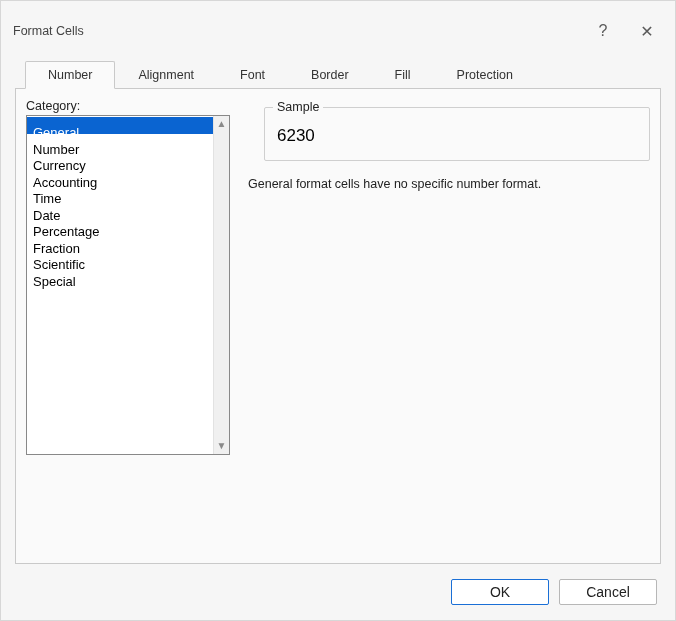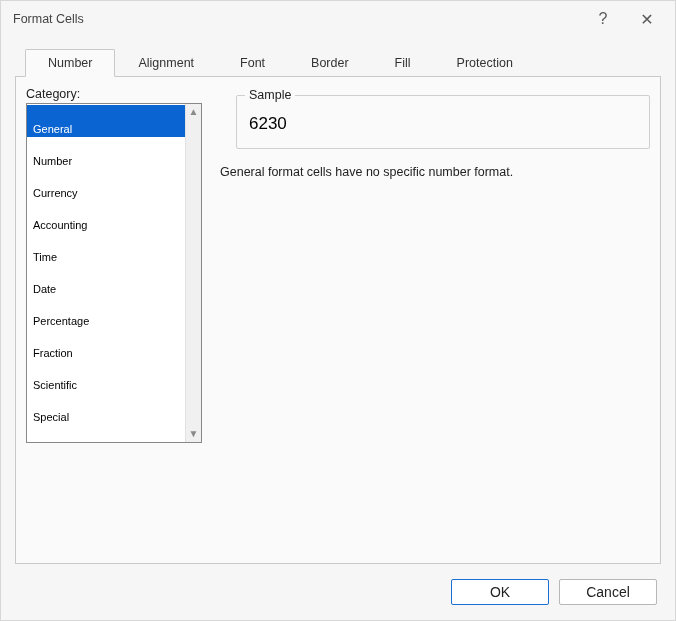--- a/index.html
+++ b/index.html
@@ -20,20 +20,21 @@
     border: 1px solid #d7d7d7;
     display: flex;
     flex-direction: column;
   }
   .titlebar {
     height: 36px;
     display: flex;
     align-items: center;
     padding: 0 6px 0 12px;
     background: #f6f6f6;
+    margin-top: 12px;
   }
   .titlebar .title {
     flex: 1;
     font-size: 12.5px;
     color: #444;
   }
   .titlebar .tb-btn {
     width: 44px;
     height: 30px;
     display: flex;
@@ -80,45 +81,45 @@
     border-top: none;
     display: flex;
     flex-direction: column;
   }
   .content-row {
     display: flex;
     gap: 18px;
     flex: 1;
   }
   .left {
-    width: 176px;
+    width: 204px;
     display: flex;
     flex-direction: column;
   }
   .label {
     font-size: 12.5px;
     color: #222;
     margin-bottom: 2px;
   }
   .listbox-wrap {
     border: 1px solid #888;
     background: #ffffff;
     height: 340px;
     display: flex;
   }
   .listbox {
     flex: 1;
     overflow: hidden;
     padding: 1px 0;
   }
   .listbox .item {
-    padding: 16px 6px;
+    padding: 8px 6px;
     height: 16.5px;
     line-height: 16.5px;
-    font-size: 11px;
+    font-size: 13px;
     cursor: pointer;
     color: #000;
     white-space: nowrap;
   }
   .listbox .item.selected {
     background: #0a64d1;
     color: #ffffff;
   }
   .scroll-col {
     width: 16px;

